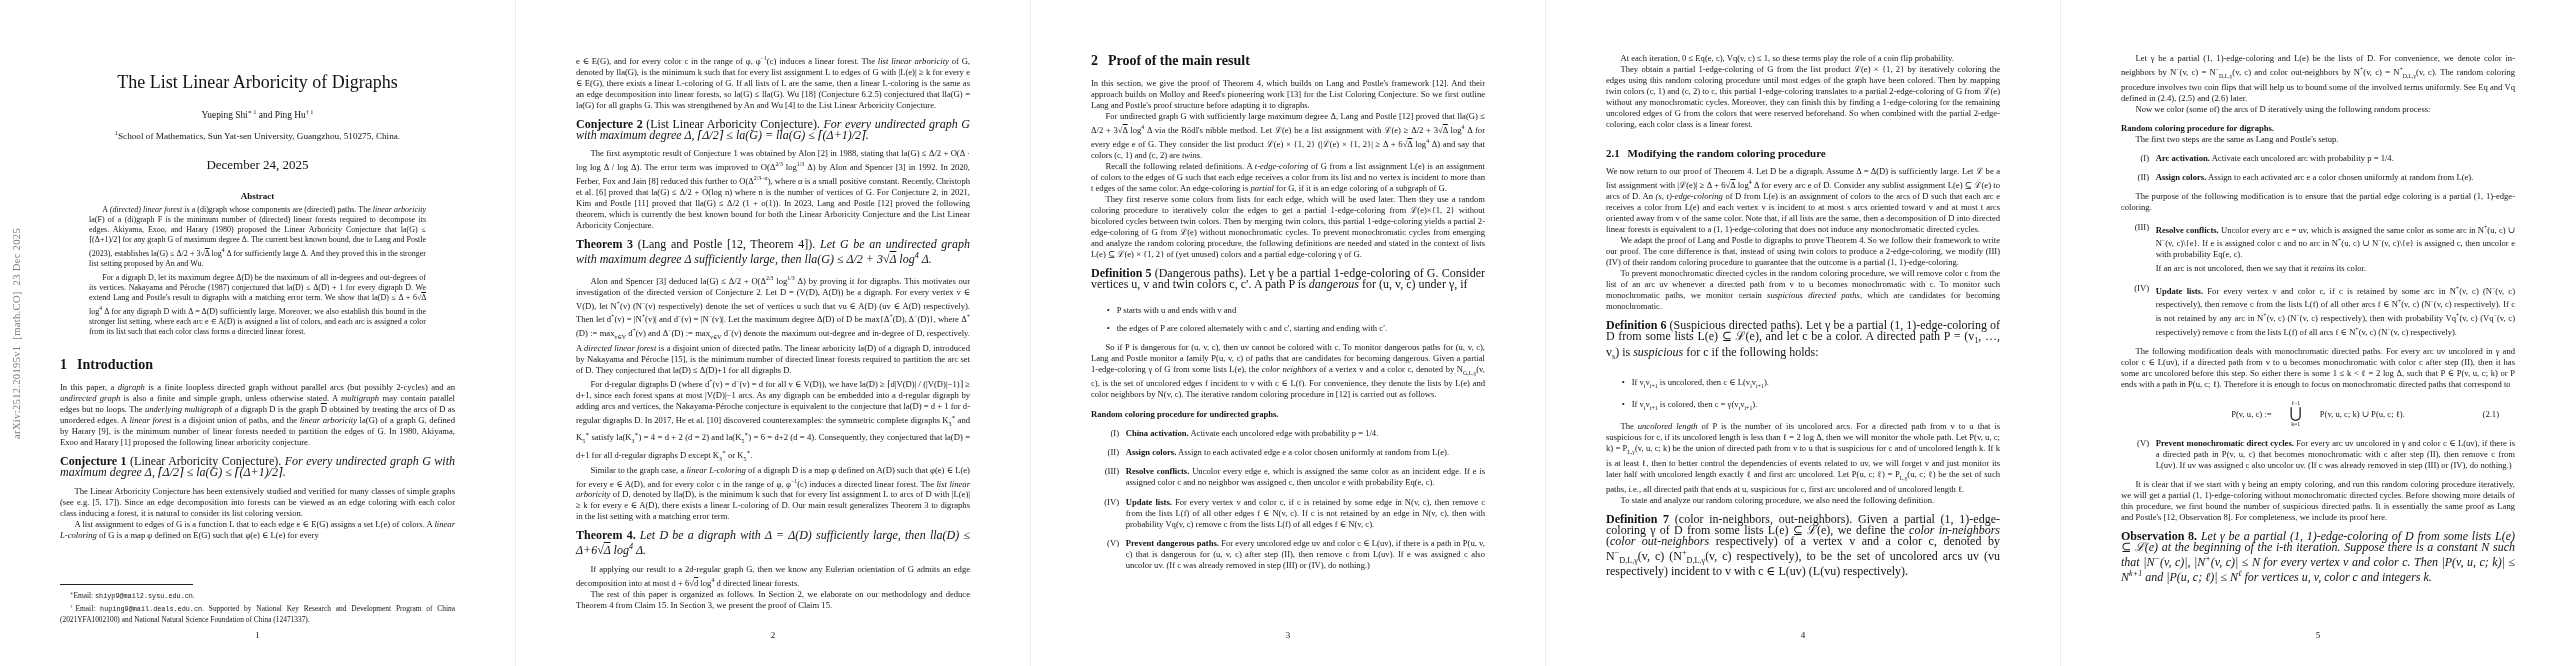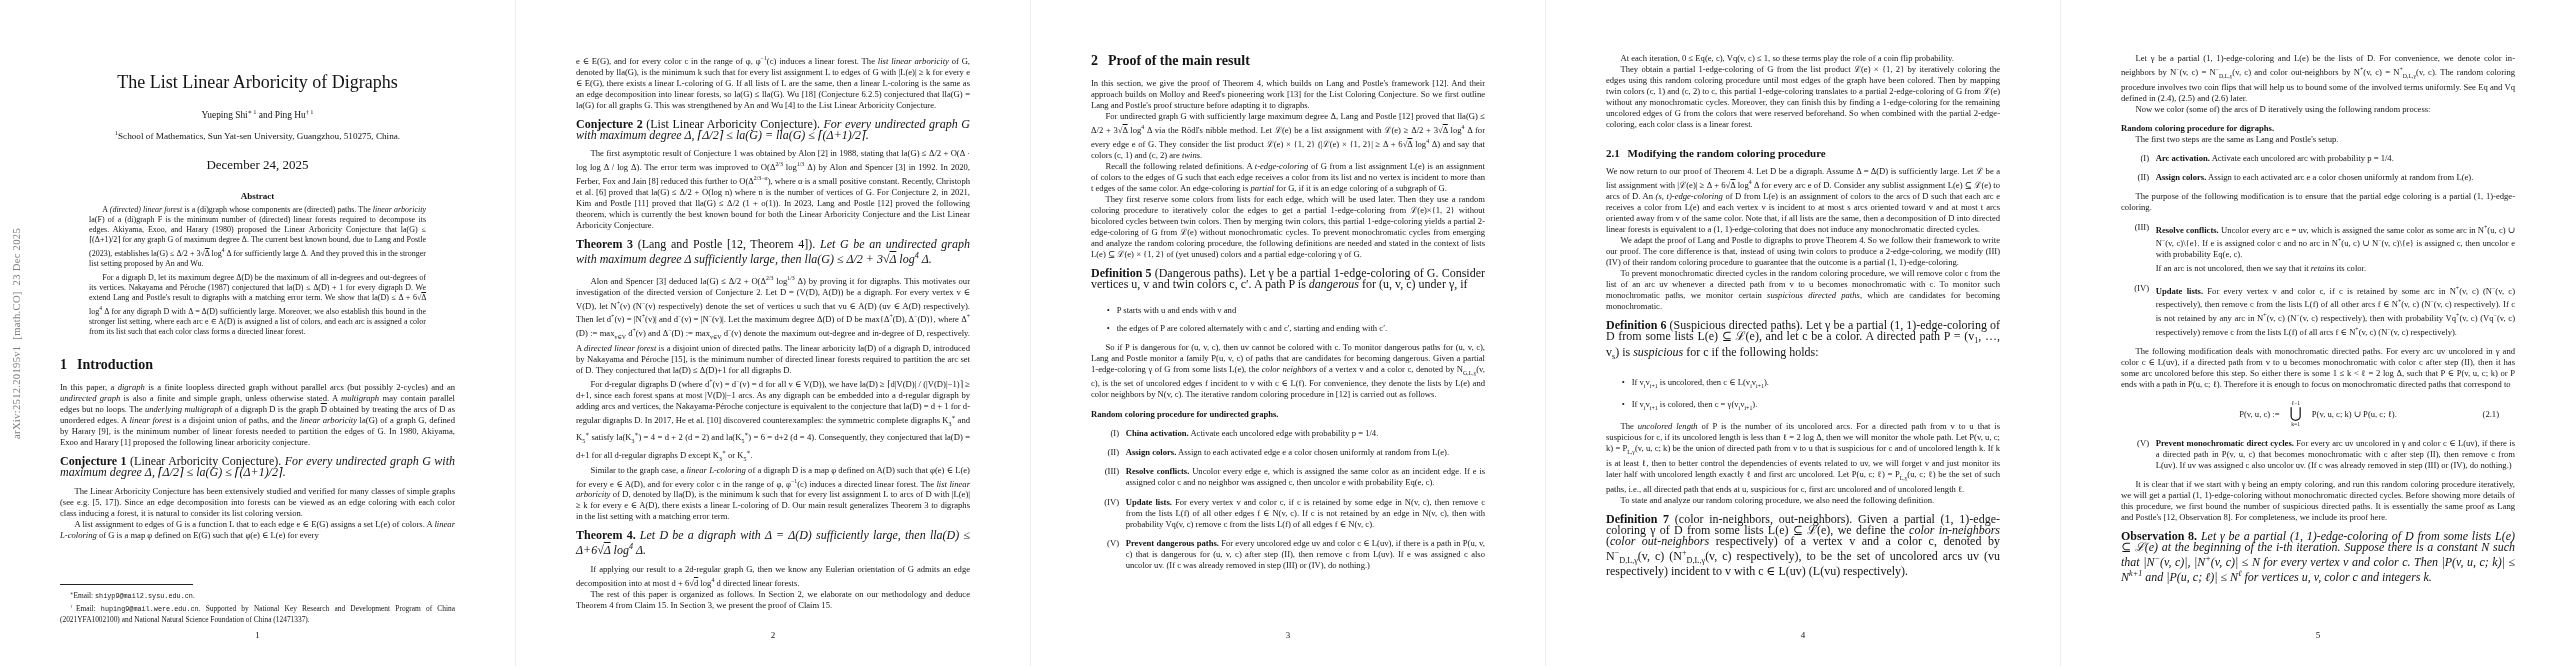--- a/index.html
+++ b/index.html
@@ -38,21 +38,21 @@
   .blt{width:16.7px;text-align:center;flex:none;}
   .btext{flex:1;text-align:justify;}
   .step{display:flex;margin:8.3px 0 0;font-size:8.6px;line-height:11px;}
   .marker{width:28px;text-align:right;flex:none;}
   .stepbody{flex:1;margin-left:6.7px;}
   .stepbody p{margin:0;text-align:justify;}
   .stepbody p + p{margin-top:3px;}
 
   
   .eq{display:flex;align-items:center;margin:10px 0 2.2px;position:relative;font-size:8.6px;}
-  .eqmain{margin:0 auto;display:inline-flex;align-items:center;gap:10px;}
+  .eqmain{margin:0 auto;display:inline-flex;align-items:center;gap:18px;}
   .bigU{display:inline-flex;flex-direction:column;align-items:center;line-height:1;}
   .ulim{font-size:5.8px;line-height:1.1;}
   .uop{font-size:15px;line-height:1;}
   .eqtag{position:absolute;right:16px;top:50%;transform:translateY(-50%);}
 
   
   .footnotes{margin-top:auto;font-size:7.4px;line-height:9.8px;}
   .frule{width:133px;border-top:0.6px solid #222;margin-bottom:3.9px;}
   .fn{margin:0;text-indent:10px;text-align:justify;}
   .mono{font-family:"Liberation Mono","DejaVu Sans Mono",monospace;font-size:6.8px;}
@@ -82,21 +82,21 @@
         <p class="absP">A <i>(directed) linear forest</i> is a (di)graph whose components are (directed) paths. The <i>linear arboricity</i> la(F) of a (di)graph F is the minimum number of (directed) linear forests required to decompose its edges. Akiyama, Exoo, and Harary (1980) proposed the Linear Arboricity Conjecture that la(G) ≤ ⌈(Δ+1)/2⌉ for any graph G of maximum degree Δ. The current best known bound, due to Lang and Postle (2023), establishes la(G) ≤ Δ/2 + 3√<span class="ol">Δ</span> log<sup>4</sup> Δ for sufficiently large Δ. And they proved this in the stronger list setting proposed by An and Wu.</p>
         <p class="absP">For a digraph D, let its maximum degree Δ(D) be the maximum of all in-degrees and out-degrees of its vertices. Nakayama and Péroche (1987) conjectured that la(D) ≤ Δ(D) + 1 for every digraph D. We extend Lang and Postle's result to digraphs with a matching error term. We show that la(D) ≤ Δ + 6√<span class="ol">Δ</span> log<sup>4</sup> Δ for any digraph D with Δ = Δ(D) sufficiently large. Moreover, we also establish this bound in the stronger list setting, where each arc e ∈ A(D) is assigned a list of colors, and each arc is assigned a color from its list such that each color class forms a directed linear forest.</p>
         <h2 class="sec"><span class="secnum">1</span><span>Introduction</span></h2>
         <p class="para noindent">In this paper, a <i>digraph</i> is a finite loopless directed graph without parallel arcs (but possibly 2-cycles) and an <i>undirected graph</i> is also a finite and simple graph, unless otherwise stated. A <i>multigraph</i> may contain parallel edges but no loops. The <i>underlying multigraph</i> of a digraph D is the graph <span class="ol">D</span> obtained by treating the arcs of D as unordered edges. A <i>linear forest</i> is a disjoint union of paths, and the <i>linear arboricity</i> la(G) of a graph G, defined by Harary [9], is the minimum number of linear forests needed to partition the edges of G. In 1980, Akiyama, Exoo and Harary [1] proposed the following linear arboricity conjecture.</p>
         <p class="thm"><b>Conjecture 1</b><span class="note"> (Linear Arboricity Conjecture).</span> <span class="thm-italic">For every undirected graph G with maximum degree Δ, ⌈Δ/2⌉ ≤ la(G) ≤ ⌈(Δ+1)/2⌉.</span></p>
         <p class="para">The Linear Arboricity Conjecture has been extensively studied and verified for many classes of simple graphs (see e.g. [5, 17]). Since an edge decomposition into forests can be viewed as an edge coloring with each color class inducing a forest, it is natural to consider its list coloring version.</p>
         <p class="para">A list assignment to edges of G is a function L that to each edge e ∈ E(G) assigns a set L(e) of colors. A <i>linear L-coloring</i> of G is a map φ defined on E(G) such that φ(e) ∈ L(e) for every</p>
         <div class="footnotes">
           <div class="frule"></div>
           <p class="fn"><sup>∗</sup>Email: <span class="mono">shiyp9@mail2.sysu.edu.cn</span>.</p>
-          <p class="fn"><sup>†</sup>Email: <span class="mono">huping9@mail.were.edu.cn</span>. Supported by National Key Research and Development Program of China (2021YFA1002100) and National Natural Science Foundation of China (12471337).</p>
+          <p class="fn"><sup>†</sup>Email: <span class="mono">huping9@mail.deals.edu.cn</span>. Supported by National Key Research and Development Program of China (2021YFA1002100) and National Natural Science Foundation of China (12471337).</p>
         </div>
         <div class="pagenum">1</div>
       </div>
       <div class="page">
         <p class="para noindent">e ∈ E(G), and for every color c in the range of φ, φ<sup>−1</sup>(c) induces a linear forest. The <i>list linear arboricity</i> of G, denoted by lla(G), is the minimum k such that for every list assignment L to edges of G with |L(e)| ≥ k for every e ∈ E(G), there exists a linear L-coloring of G. If all lists of L are the same, then a linear L-coloring is the same as an edge decomposition into linear forests, so la(G) ≤ lla(G). Wu [18] (Conjecture 6.2.5) conjectured that lla(G) = la(G) for all graphs G. This was strengthened by An and Wu [4] to the List Linear Arboricity Conjecture.</p>
         <p class="thm"><b>Conjecture 2</b><span class="note"> (List Linear Arboricity Conjecture).</span> <span class="thm-italic">For every undirected graph G with maximum degree Δ, ⌈Δ/2⌉ ≤ la(G) = lla(G) ≤ ⌈(Δ+1)/2⌉.</span></p>
         <p class="para">The first asymptotic result of Conjecture 1 was obtained by Alon [2] in 1988, stating that la(G) ≤ Δ/2 + O(Δ · log log Δ / log Δ). The error term was improved to O(Δ<sup>2/3</sup> log<sup>1/3</sup> Δ) by Alon and Spencer [3] in 1992. In 2020, Ferber, Fox and Jain [8] reduced this further to O(Δ<sup>2/3−α</sup>), where α is a small positive constant. Recently, Christoph et al. [6] proved that la(G) ≤ Δ/2 + O(log n) where n is the number of vertices of G. For Conjecture 2, in 2021, Kim and Postle [11] proved that lla(G) ≤ Δ/2 (1 + o(1)). In 2023, Lang and Postle [12] proved the following theorem, which is currently the best known bound for both the Linear Arboricity Conjecture and the List Linear Arboricity Conjecture.</p>
         <p class="thm"><b>Theorem 3</b><span class="note"> (Lang and Postle [12, Theorem 4]).</span> <span class="thm-italic">Let G be an undirected graph with maximum degree Δ sufficiently large, then lla(G) ≤ Δ/2 + 3√<span class="ol">Δ</span> log<sup>4</sup> Δ.</span></p>
         <p class="para">Alon and Spencer [3] deduced la(G) ≤ Δ/2 + O(Δ<sup>2/3</sup> log<sup>1/3</sup> Δ) by proving it for digraphs. This motivates our investigation of the directed version of Conjecture 2. Let D = (V(D), A(D)) be a digraph. For every vertex v ∈ V(D), let N<sup>+</sup>(v) (N<sup>−</sup>(v) respectively) denote the set of vertices u such that vu ∈ A(D) (uv ∈ A(D) respectively). Then let d<sup>+</sup>(v) = |N<sup>+</sup>(v)| and d<sup>−</sup>(v) = |N<sup>−</sup>(v)|. Let the maximum degree Δ(D) of D be max{Δ<sup>+</sup>(D), Δ<sup>−</sup>(D)}, where Δ<sup>+</sup>(D) := max<sub>v∈V</sub> d<sup>+</sup>(v) and Δ<sup>−</sup>(D) := max<sub>v∈V</sub> d<sup>−</sup>(v) denote the maximum out-degree and in-degree of D, respectively. A <i>directed linear forest</i> is a disjoint union of directed paths. The linear arboricity la(D) of a digraph D, introduced by Nakayama and Péroche [15], is the minimum number of directed linear forests required to partition the arc set of D. They conjectured that la(D) ≤ Δ(D)+1 for all digraphs D.</p>
         <p class="para">For d-regular digraphs D (where d<sup>+</sup>(v) = d<sup>−</sup>(v) = d for all v ∈ V(D)), we have la(D) ≥ ⌈d|V(D)| / (|V(D)|−1)⌉ ≥ d+1, since each forest spans at most |V(D)|−1 arcs. As any digraph can be embedded into a d-regular digraph by adding arcs and vertices, the Nakayama-Péroche conjecture is equivalent to the conjecture that la(D) = d + 1 for d-regular digraphs D. In 2017, He et al. [10] discovered counterexamples: the symmetric complete digraphs K<sub>3</sub><sup>∗</sup> and K<sub>5</sub><sup>∗</sup> satisfy la(K<sub>3</sub><sup>∗</sup>) = 4 = d + 2 (d = 2) and la(K<sub>5</sub><sup>∗</sup>) = 6 = d+2 (d = 4). Consequently, they conjectured that la(D) = d+1 for all d-regular digraphs D except K<sub>3</sub><sup>∗</sup> or K<sub>5</sub><sup>∗</sup>.</p>

